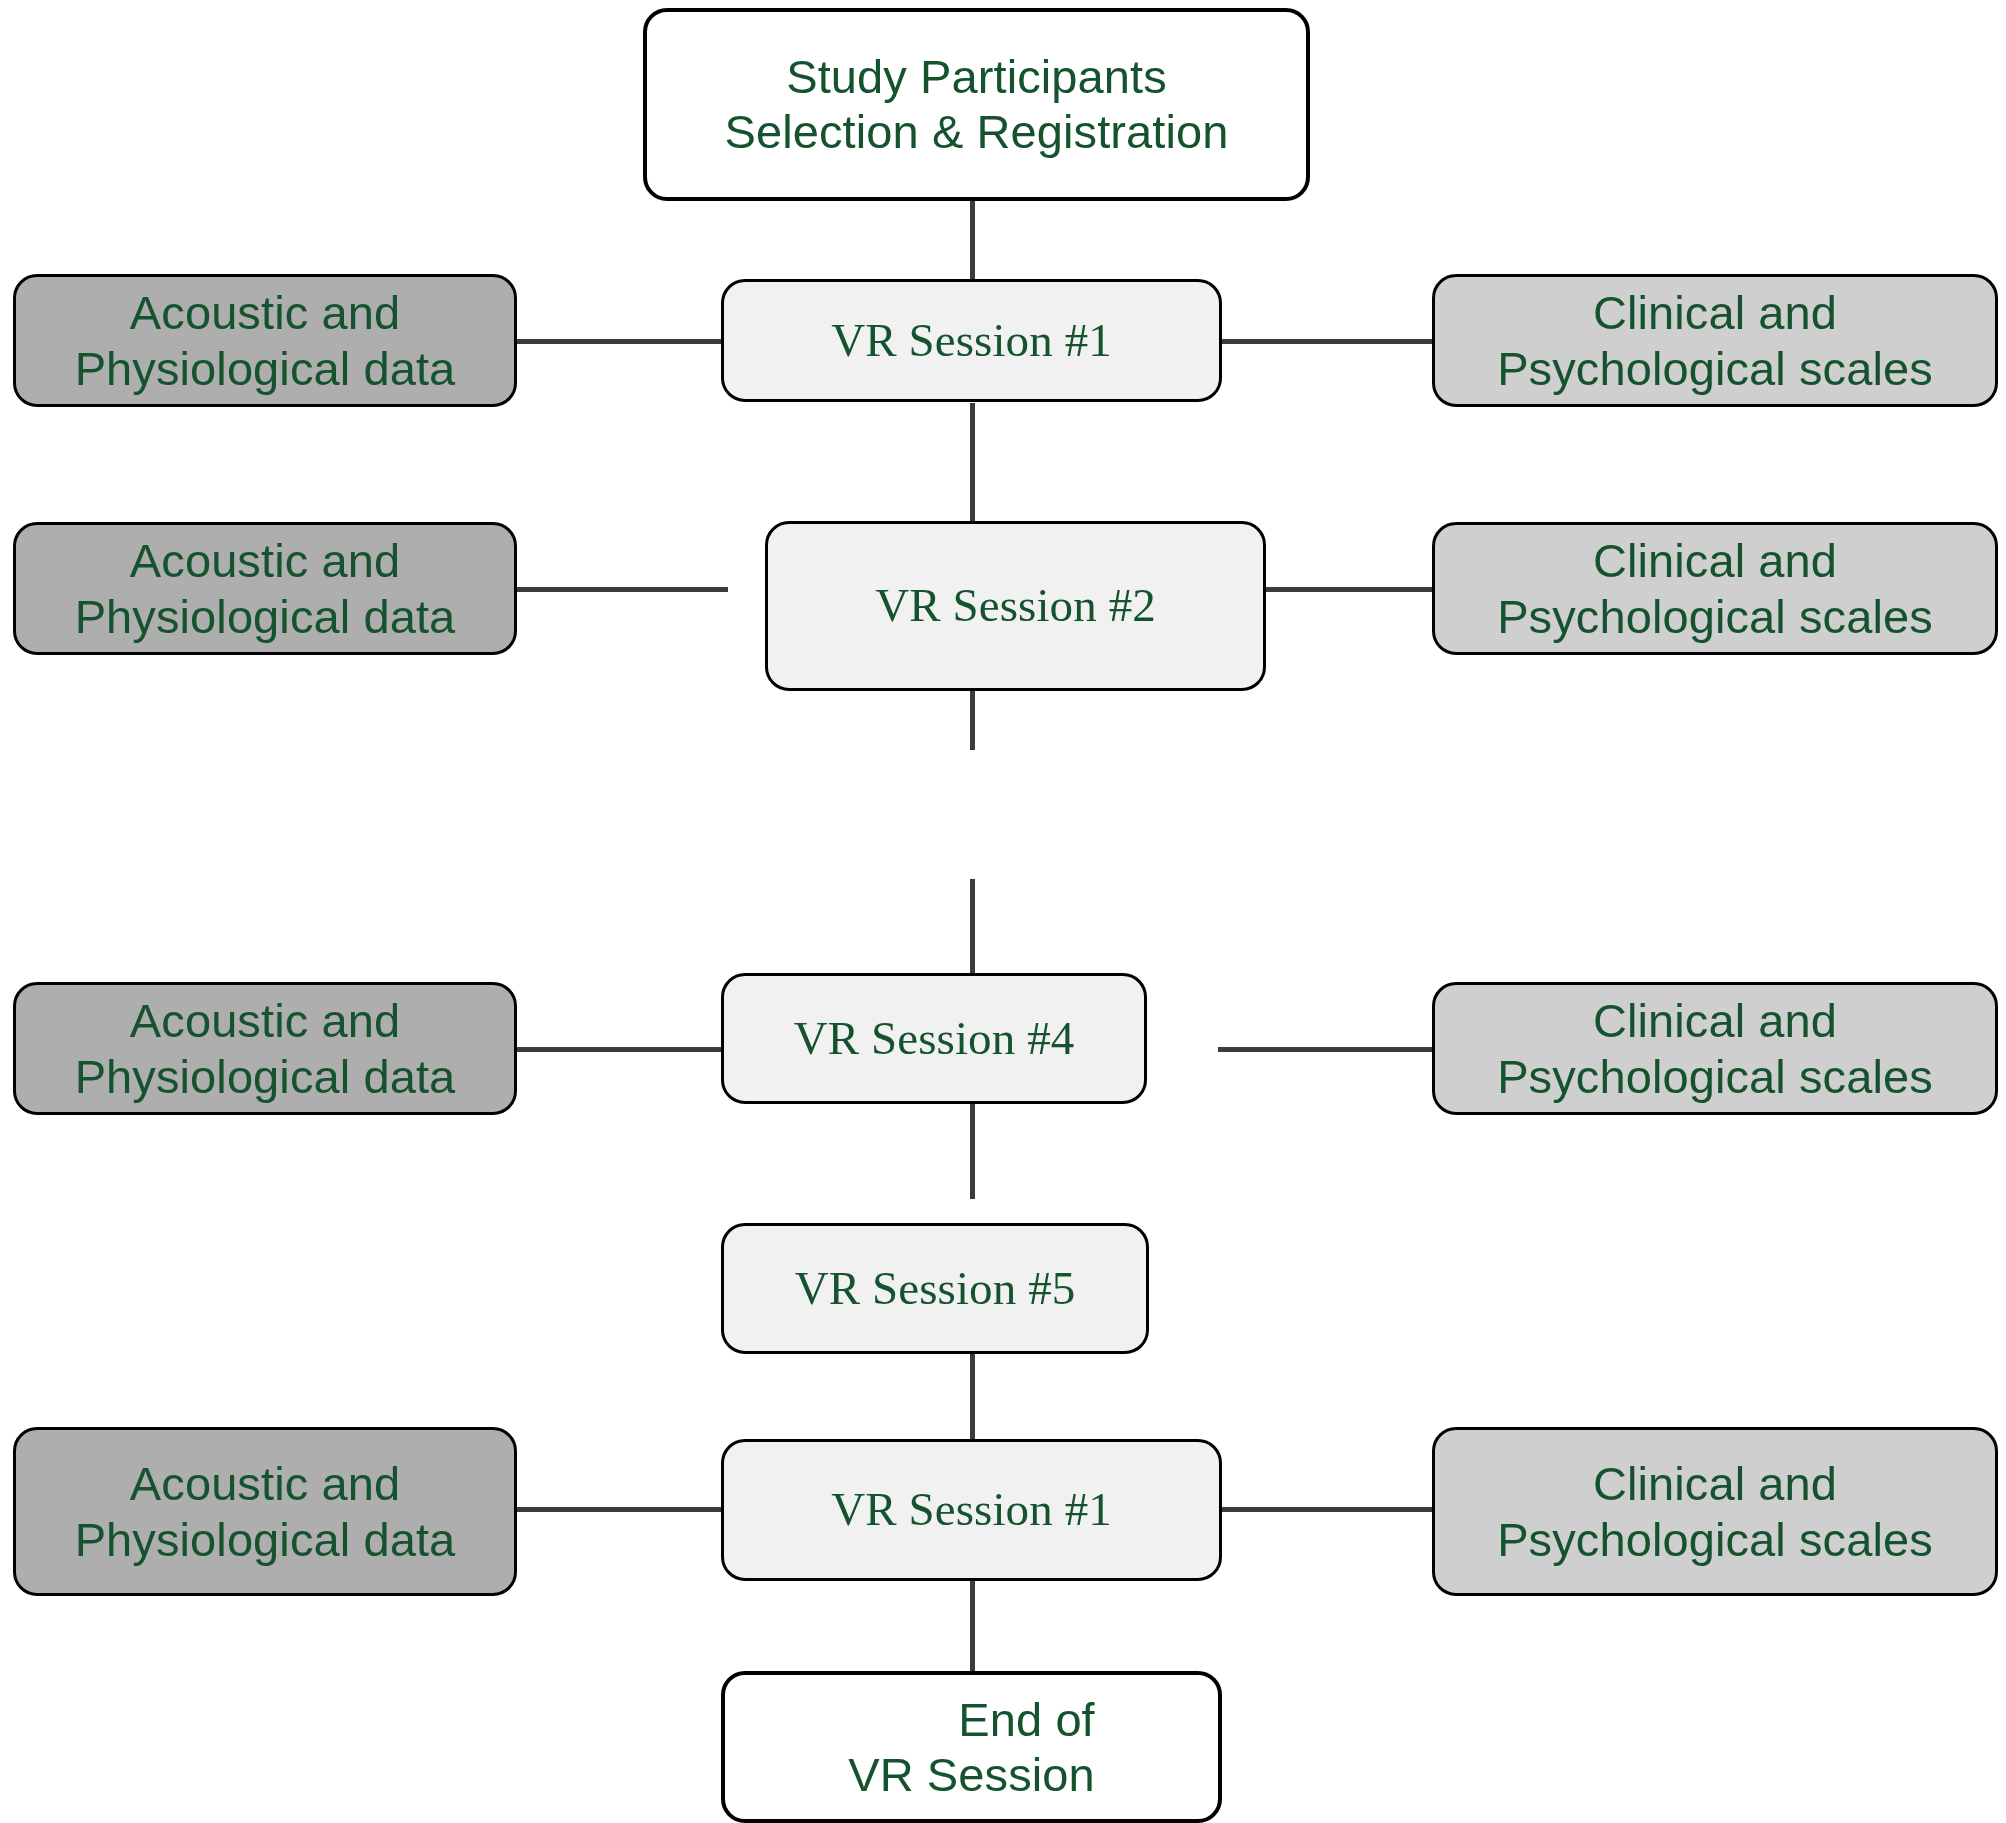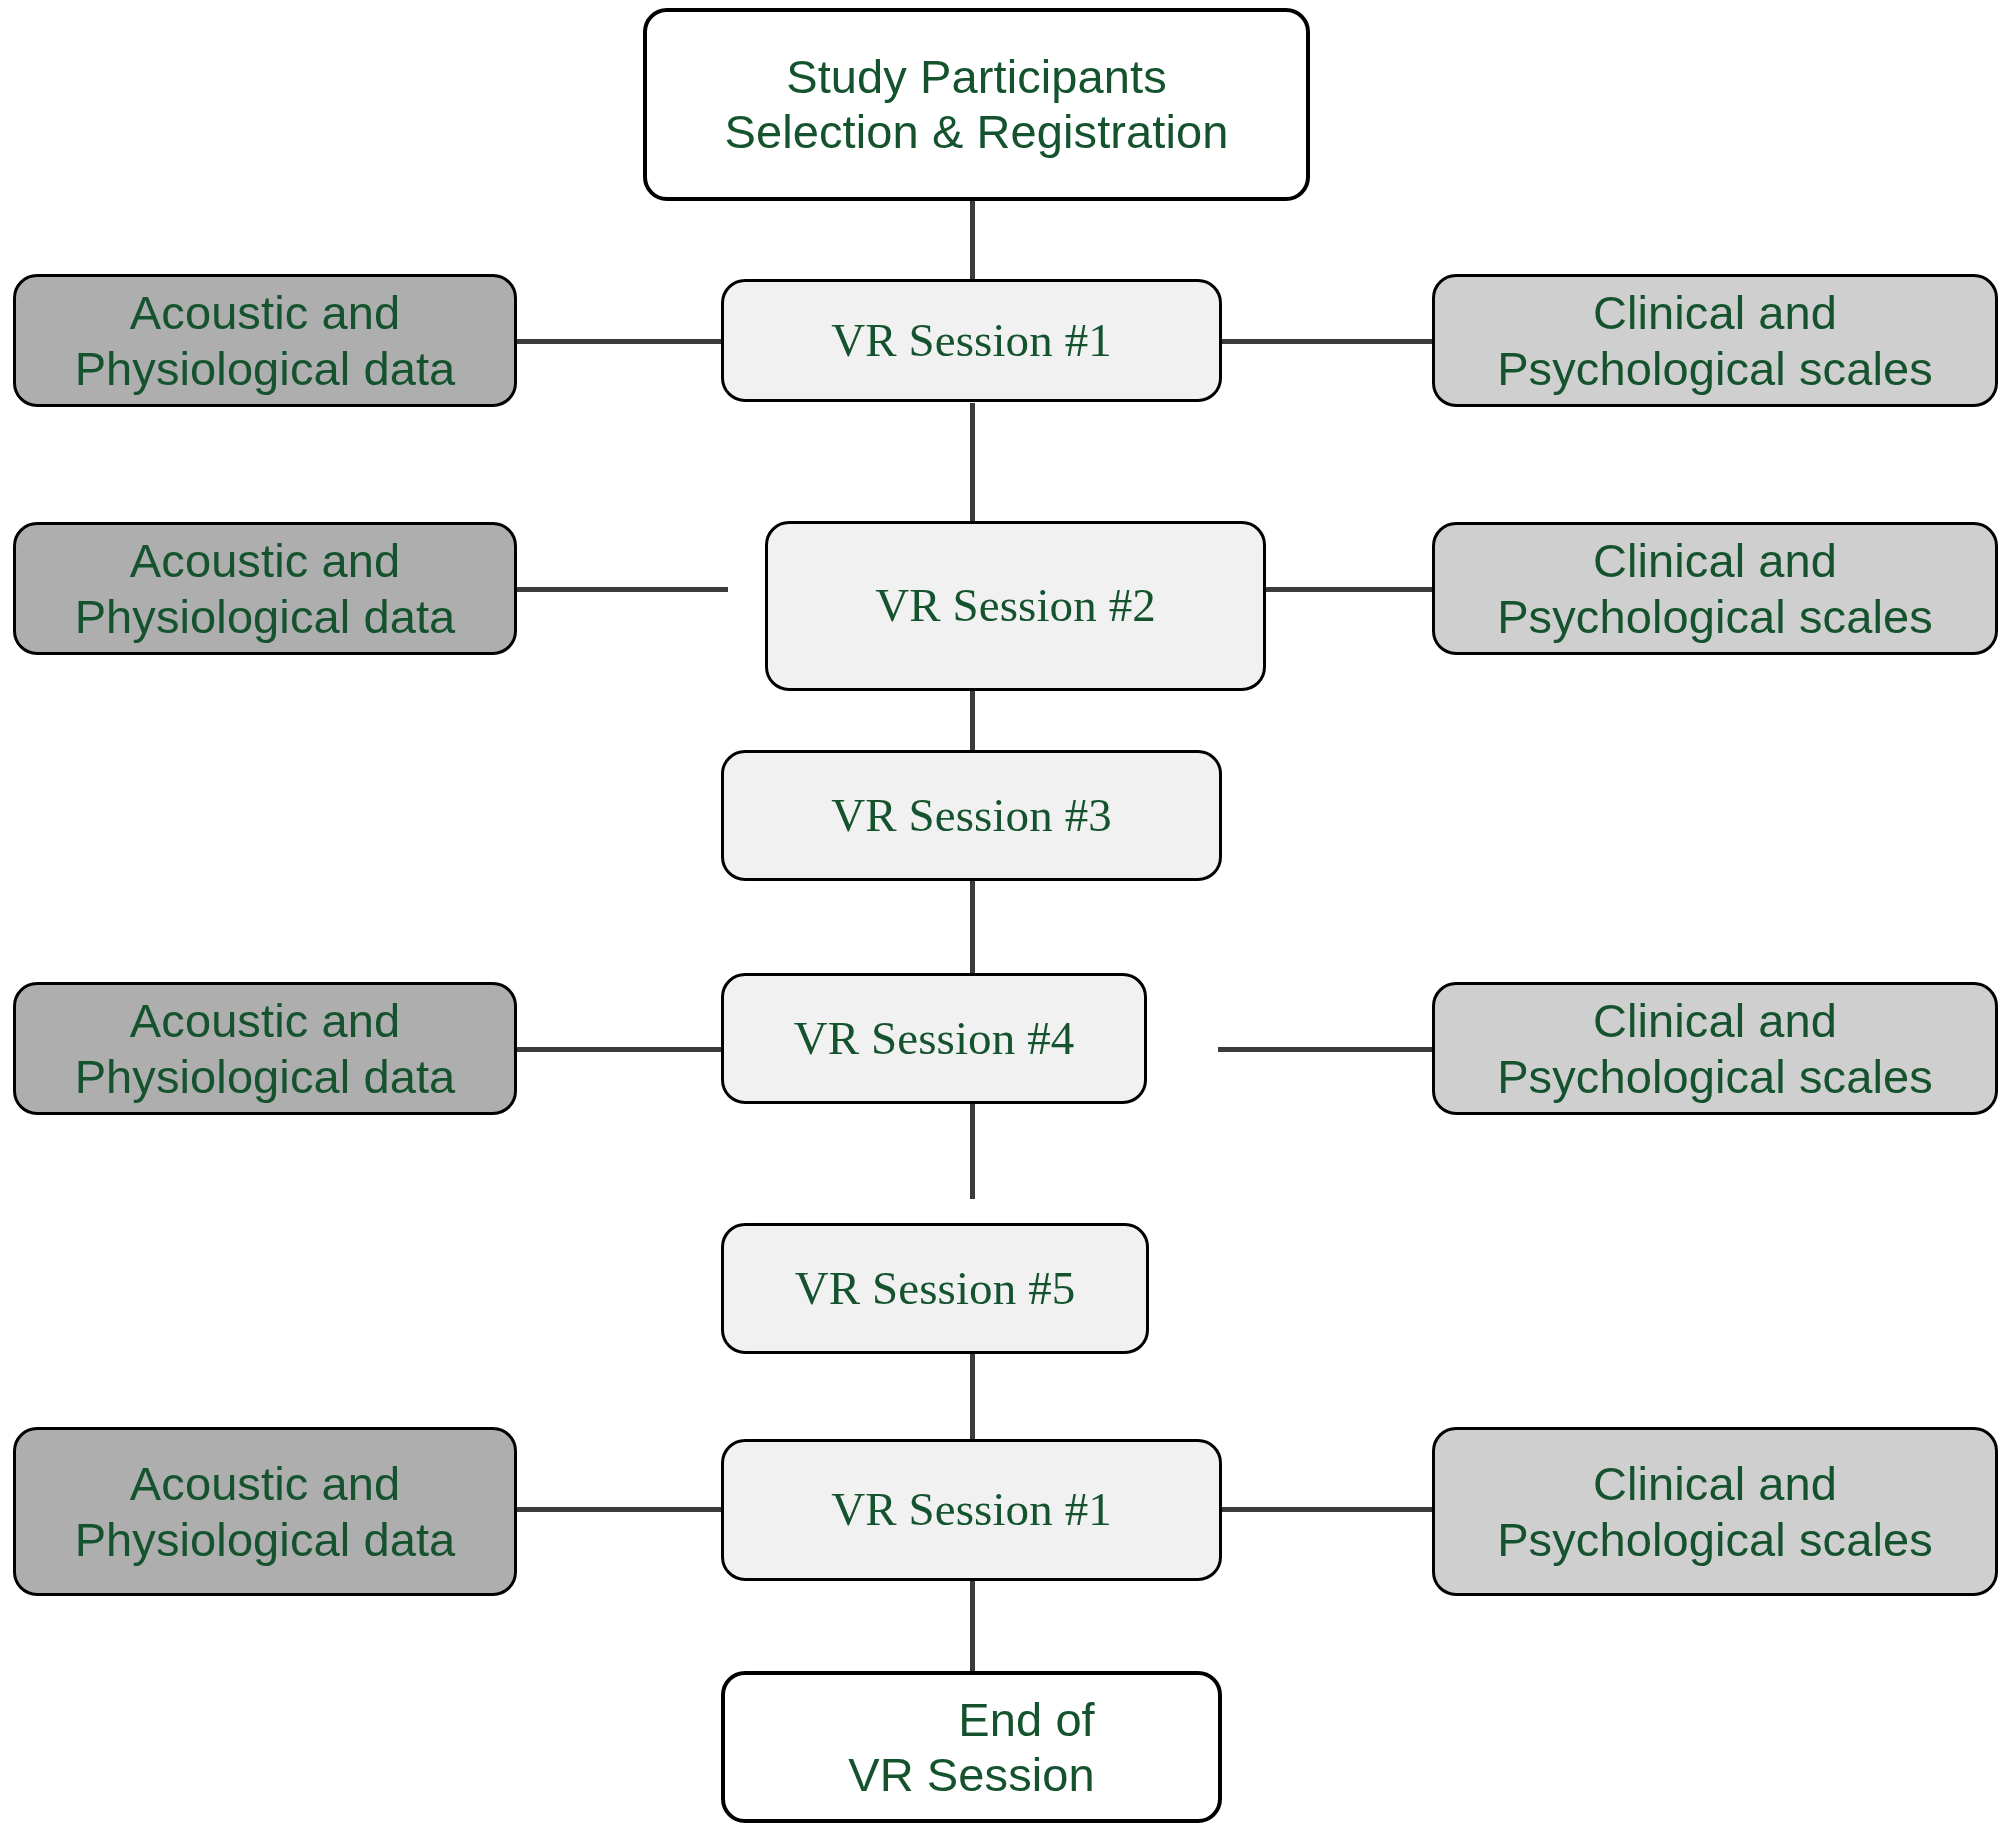--- a/index.html
+++ b/index.html
@@ -116,23 +116,20 @@
 Physiological data</span>
   </div>
   <div class="node node-session" style="left:721px; top:521px; width:501px; height:170px;margin-left:44px;">
     <span class="txt">VR Session #2</span>
   </div>
   <div class="node node-right" style="left:1432px; top:522px; width:566px; height:133px;">
     <span class="txt">Clinical and
 Psychological scales</span>
   </div>
 
-  <div class="node node-session" style="left:721px; top:750px; width:501px; height:131px;">
-    <span class="txt">VR Session #3</span>
-  </div>
 
   <div class="node node-left" style="left:13px; top:982px; width:504px; height:133px;">
     <span class="txt">Acoustic and
 Physiological data</span>
   </div>
   <div class="node node-session" style="left:721px; top:973px; width:426px; height:131px;">
     <span class="txt">VR Session #4</span>
   </div>
   <div class="node node-right" style="left:1432px; top:982px; width:566px; height:133px;">
     <span class="txt">Clinical and

